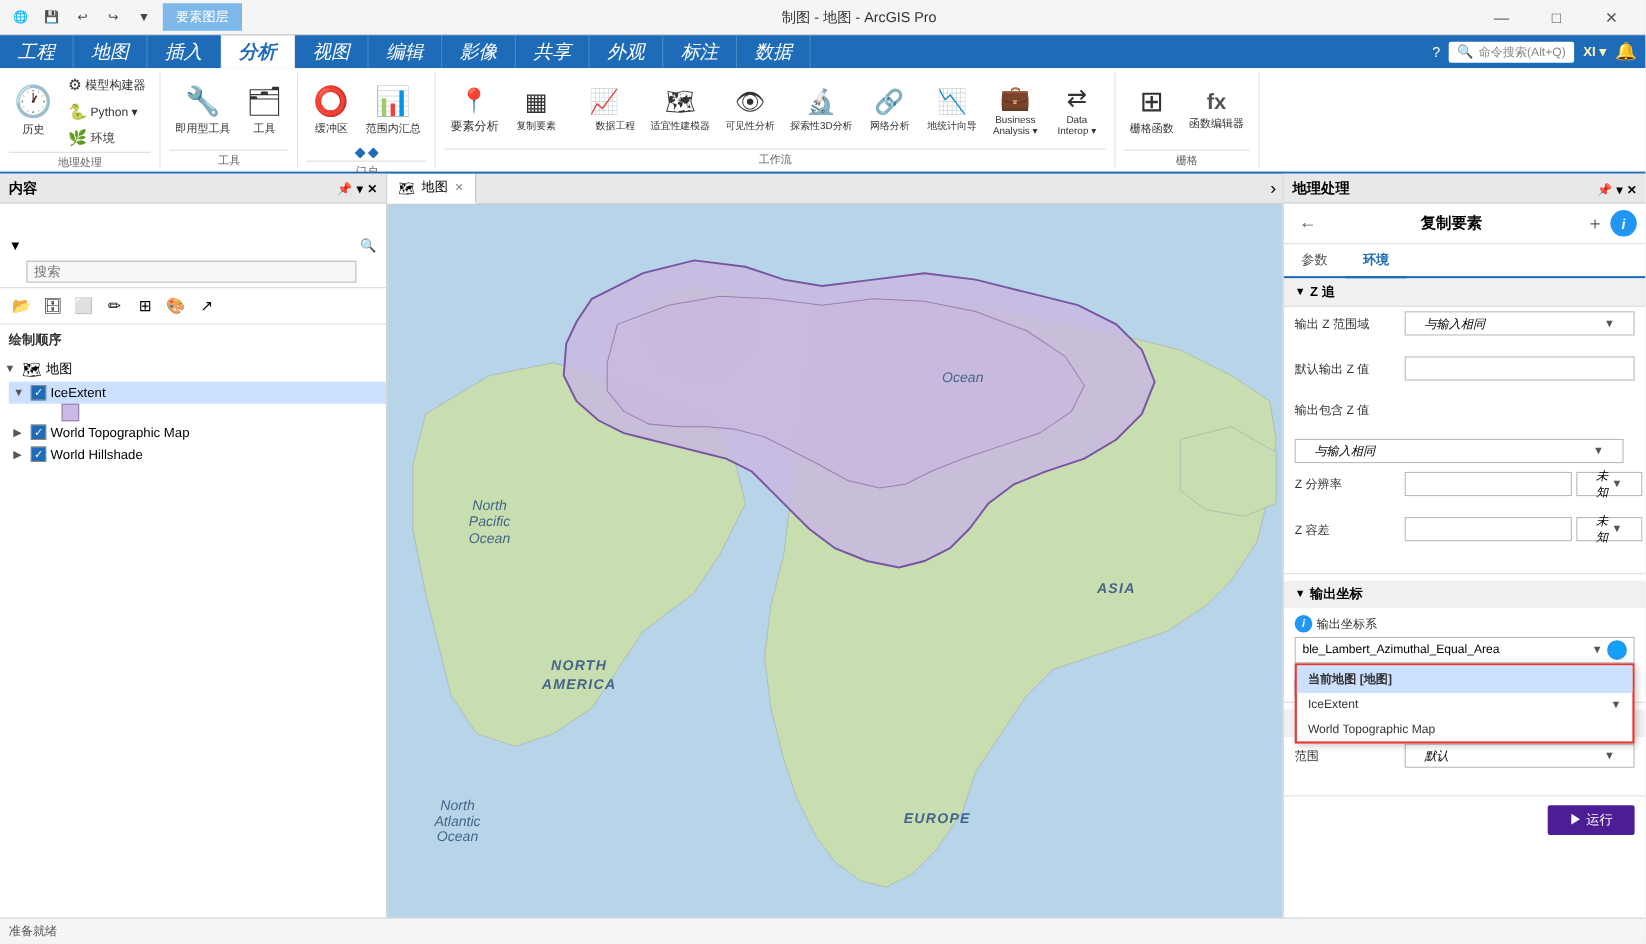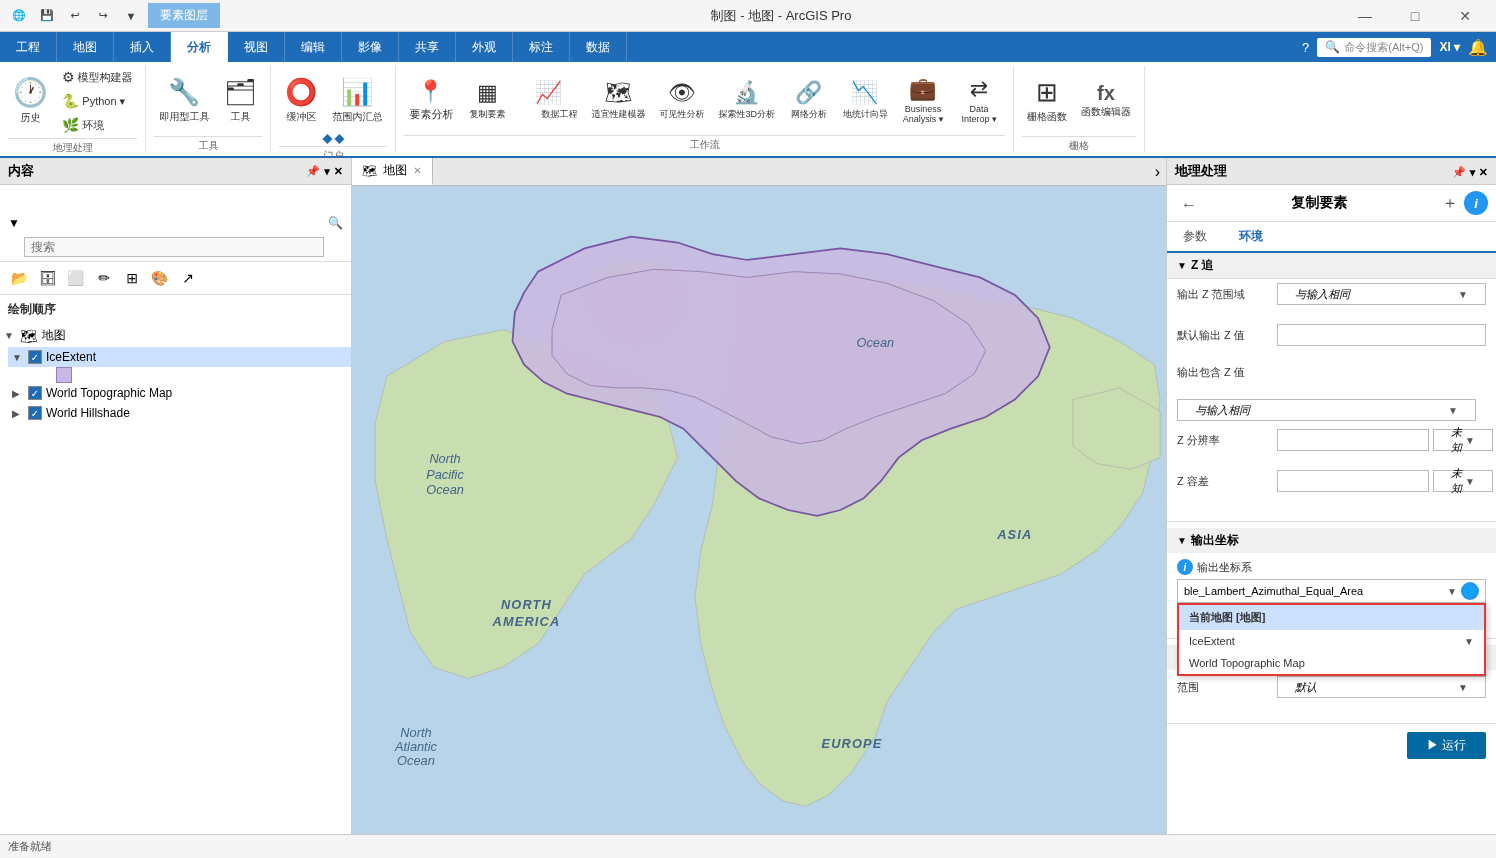--- a/index.html
+++ b/index.html
@@ -28,23 +28,24 @@
       height: 30px;
       background: #1e6bb8;
       display: flex;
       align-items: stretch;
     }
     .ribbon-tab {
       padding: 0 16px;
       display: flex;
       align-items: center;
       color: white;
-      font-size: 12px;
+      font-size: 17px;
       cursor: pointer;
       border-right: 1px solid rgba(255,255,255,0.2);
+      font-style: italic;
     }
     .ribbon-tab.active { background: white; color: #1e6bb8; font-weight: bold; }
     #ribbon-tabs .right-tabs { margin-left: auto; display: flex; align-items: center; padding-right: 8px; gap: 8px; }
 
     
     #ribbon {
       height: 96px;
       background: white;
       border-bottom: 2px solid #1e6bb8;
       display: flex;
@@ -347,21 +348,21 @@
     .proc-section { padding: 6px 10px; }
 
     
     .gp-run-row {
       display: flex;
       justify-content: flex-end;
       padding: 8px 10px;
       border-top: 1px solid #ddd;
     }
     .gp-run-btn {
-      background: #0369a1;
+      background: #4c1d95;
       color: white;
       border: none;
       padding: 5px 20px;
       font-size: 12px;
       cursor: pointer;
       border-radius: 2px;
       display: flex;
       align-items: center;
       gap: 4px;
     }

